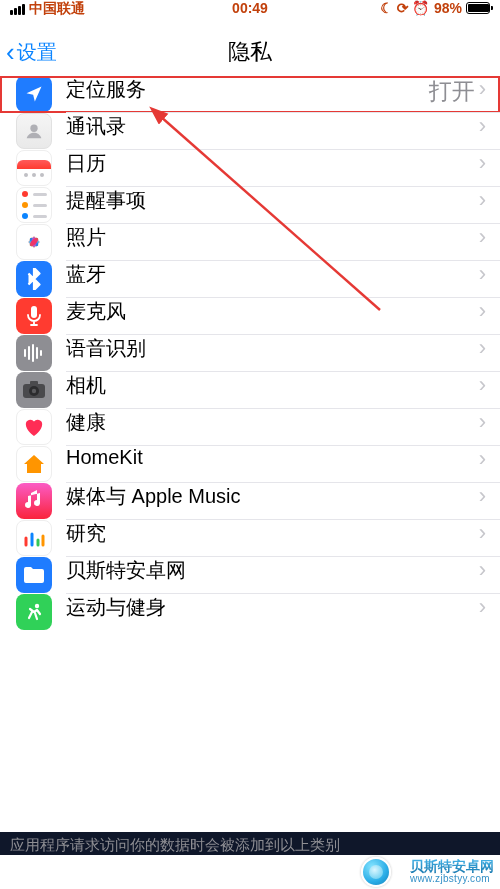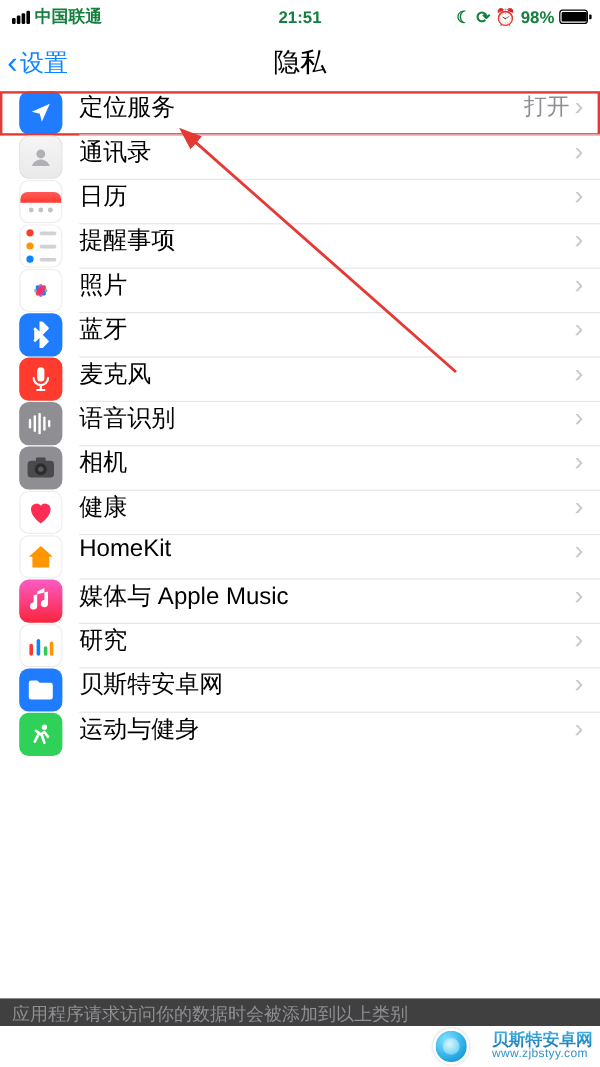--- a/index.html
+++ b/index.html
@@ -9,26 +9,26 @@
       font-family: -apple-system, "PingFang SC", "Helvetica Neue", sans-serif;
       background: #ffffff;
       position: relative;
       overflow: hidden;
     }
 
     
     .status-bar {
       height: 28px;
       display: flex;
-      align-items: center;
+      align-items: flex-start;
       justify-content: space-between;
       padding: 0 10px;
       font-size: 14px;
       font-weight: 600;
-      color: #15803d;
+      color: #c2410c;
     }
     .status-left { display: flex; align-items: center; gap: 4px; }
     .status-center { position: absolute; left: 50%; transform: translateX(-50%); }
     .status-right { display: flex; align-items: center; gap: 4px; }
     .signal-bars { display: inline-flex; align-items: flex-end; gap: 1px; }
     .signal-bars span { width: 3px; background: #000; border-radius: 1px; }
     .signal-bars span:nth-child(1){height:5px}
     .signal-bars span:nth-child(2){height:7px}
     .signal-bars span:nth-child(3){height:9px}
     .signal-bars span:nth-child(4){height:11px}
@@ -82,21 +82,21 @@
       justify-content: center;
       flex-shrink: 0;
       margin-right: 14px;
     }
     .row .label {
       flex: 1;
       font-size: 20px;
       color: #000;
     }
     .row .value {
-      font-size: 19px;
+      font-size: 23px;
       color: #8e8e93;
       margin-right: 4px;
     }
     .row .chevron {
       color: #c7c7cc;
       font-size: 22px;
       padding-right: 14px;
     }
     .sep {
       position: absolute;
@@ -113,21 +113,21 @@
 
     
     .arrow-svg { position:absolute; left:0; top:0; pointer-events:none; }
 
     
     .footer-note {
       position: absolute;
       bottom: 34px;
       left: 0;
       right: 0;
-      background: #404040;
+      background: #0f172a;
       color: #8e8e93;
       font-size: 15px;
       padding: 4px 10px 0;
       white-space: nowrap;
       overflow: hidden;
       margin-top: 25px;
     }
 
     
     .watermark {
@@ -187,21 +187,21 @@
 <div class="status-bar">
   <div class="status-left">
     <span class="signal-bars">
         <span></span>
         <span></span>
         <span></span>
         <span></span>
       </span>
     <span>中国联通</span>
   </div>
-  <div class="status-center">21:51</div>
+  <div class="status-center">00:49</div>
   <div class="status-right">
     <span>☾</span>
     <span>⟳</span>
     <span>⏰</span>
     <span>98%</span>
     <span class="battery">
         <span class="battery-body">
           <span class="battery-fill"></span>
         </span>
       </span>

